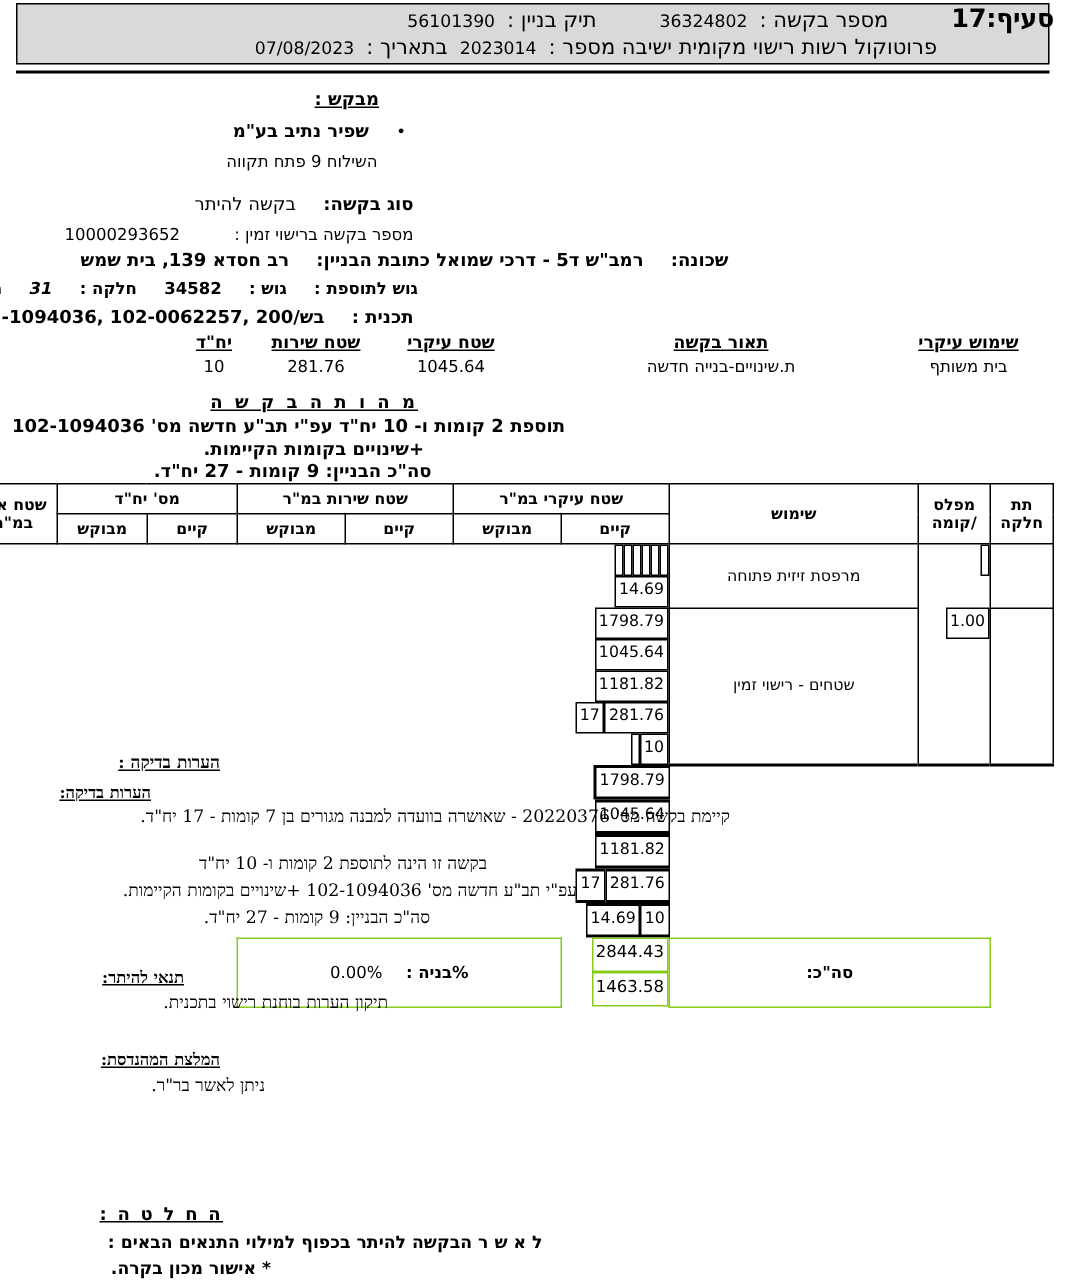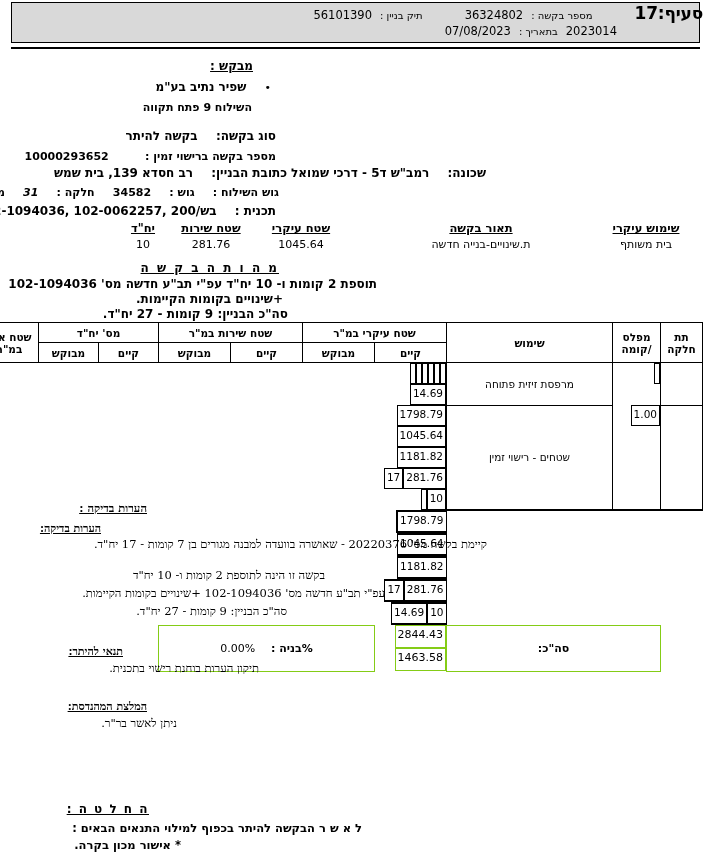--- a/index.html
+++ b/index.html
@@ -53,39 +53,39 @@
     display: flex;
     flex-direction: row;
     align-items: baseline;
     white-space: nowrap;
   }
   .seif-title {
     font-weight: bold;
     font-size: 17px;
     letter-spacing: -0.2px;
   }
-  .hdr-lbl { font-size: 10px; }
+  .hdr-lbl { font-size: 14px; }
   .hdr-val { font-size: 11.5px; }
   .gap-lg { width: 42px; display:inline-block; }
   .gap-md { width: 26px; display:inline-block; }
   .gap-sm { width: 8px; display:inline-block; }
   .num-ltr { direction: ltr; unicode-bidi: embed; display:inline-block; }
 
   
   .u-title {
     font-weight: bold;
     text-decoration: underline;
     font-size: 12px;
     margin-top: 45px;
   }
 
   .blk { position: absolute; white-space: nowrap; }
 
   .lbl-b { font-weight: bold; font-size: 12px; }
-  .lbl-n { font-weight: bold; font-size: 11px; }
+  .lbl-n { font-weight: normal; font-size: 11px; }
 
   
   .sum-head span,
   .sum-row span { display:inline-block; }
   .sum-head .c { font-weight: bold; font-size: 11.5px; text-decoration: underline; }
   .sum-row  .c { font-weight: normal; font-size: 11px; }
 
   
   table.main {
     position: absolute;
@@ -160,20 +160,21 @@
   <span class="gap-sm"></span>
   <span class="hdr-val num-ltr">36324802</span>
   <span class="gap-lg"></span>
   <span class="hdr-lbl">תיק בניין :</span>
   <span class="gap-sm"></span>
   <span class="hdr-val num-ltr">56101390</span>
 </div>
 
 <div class="hdr-line2">
   <span style="width:78px;display:inline-block;"></span>
+  <span class="hdr-lbl">פרוטוקול רשות רישוי מקומית  ישיבה מספר :</span>
   <span class="gap-sm"></span>
   <span class="hdr-val num-ltr">2023014</span>
   <span class="gap-sm"></span>
   <span class="hdr-lbl">בתאריך :</span>
   <span class="gap-sm"></span>
   <span class="hdr-val num-ltr">07/08/2023</span>
 </div>
 
 <div class="header-rule"></div>
 
@@ -209,21 +210,21 @@
   <span class="lbl-b">רב חסדא 139, בית שמש</span>
 </div>
 
 <div class="blk" style="top:162px; right:225px;">
   <span class="lbl-b">שכונה:</span>
   <span class="gap-sm"></span>
   <span class="lbl-b">רמב"ש ד5 - דרכי שמואל</span>
 </div>
 
 <div class="blk" style="top:181px; right:432px;">
-  <span class="lbl-n" style="font-weight:bold;">גוש השילוח :</span>
+  <span class="lbl-n" style="font-weight:bold;">גוש לתוספת :</span>
   <span class="gap-sm"></span>
   <span class="lbl-n" style="font-weight:bold;">גוש :</span>
   <span class="gap-sm"></span>
   <span class="lbl-n num-ltr" style="font-weight:bold;">34582</span>
   <span class="gap-sm"></span>
   <span class="lbl-n" style="font-weight:bold;">חלקה :</span>
   <span class="gap-sm"></span>
   <span class="lbl-n num-ltr" style="font-weight:bold;font-style:italic;">31</span>
   <span class="gap-sm"></span>
   <span class="lbl-n" style="font-weight:bold;">מגרש :</span>

